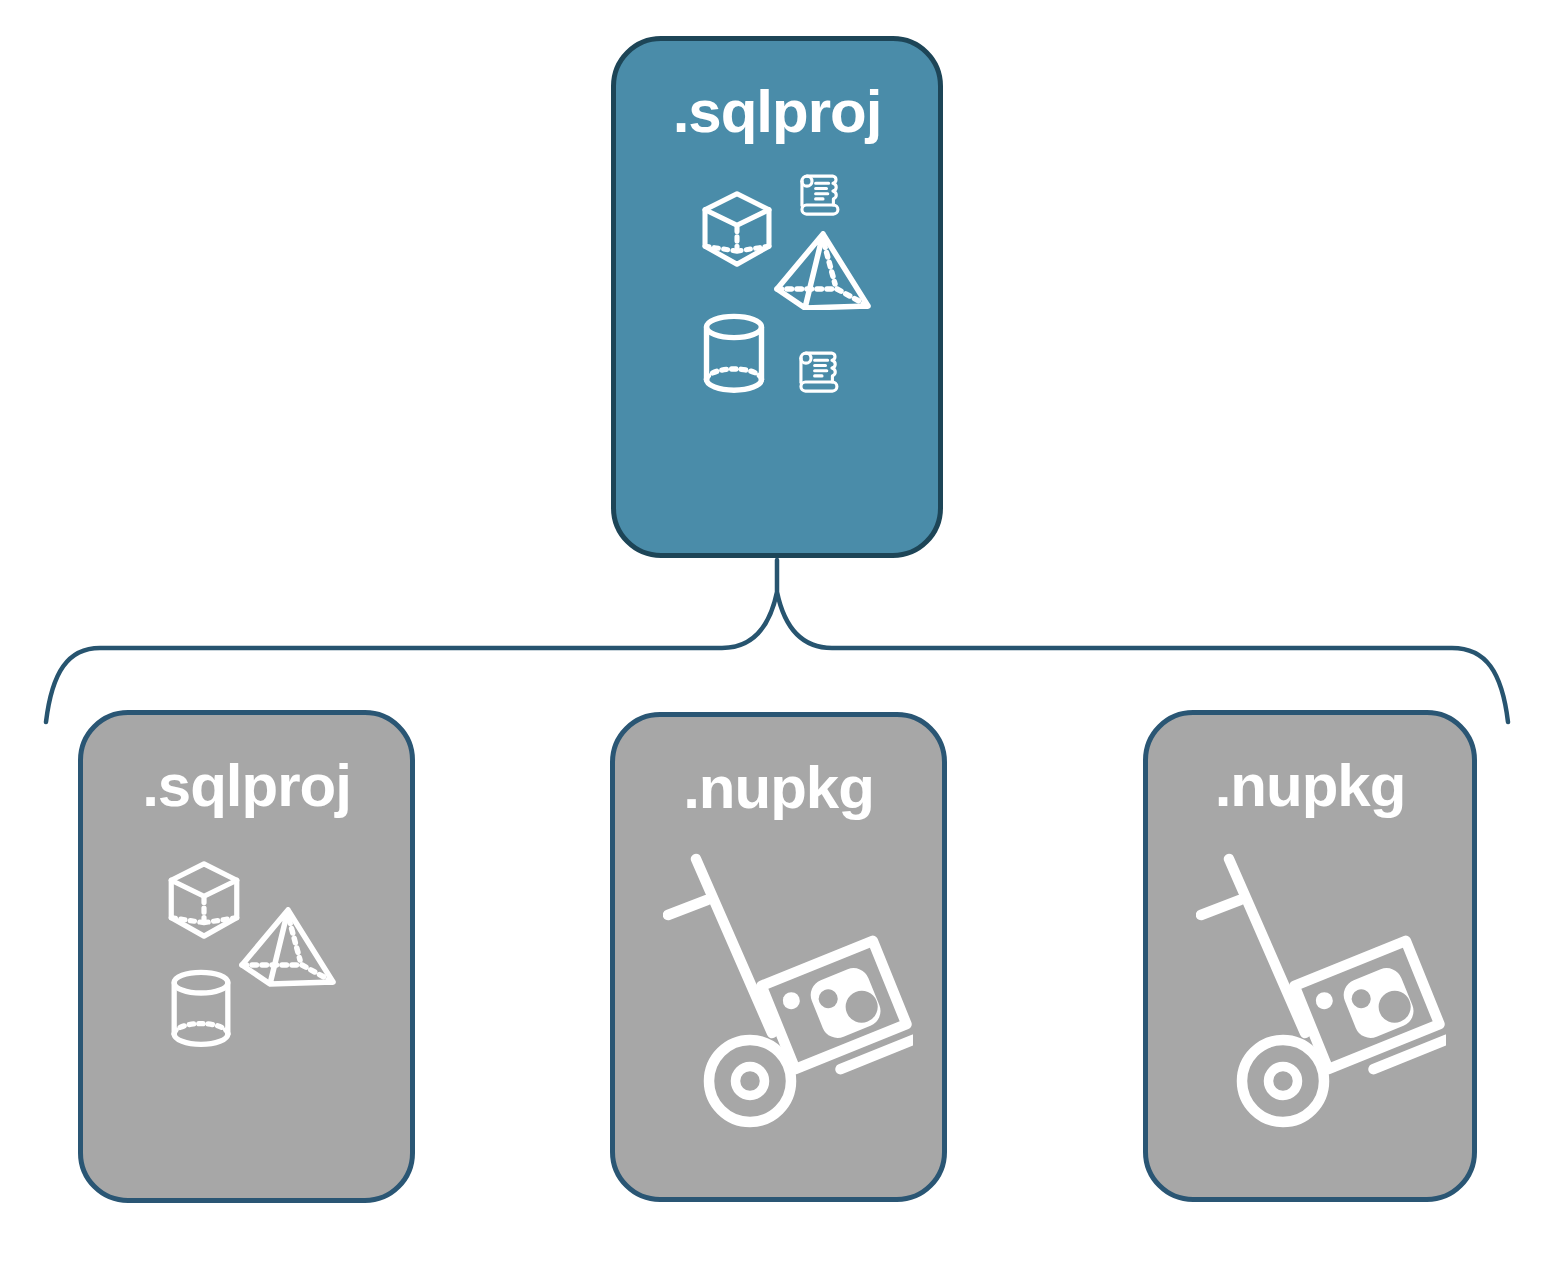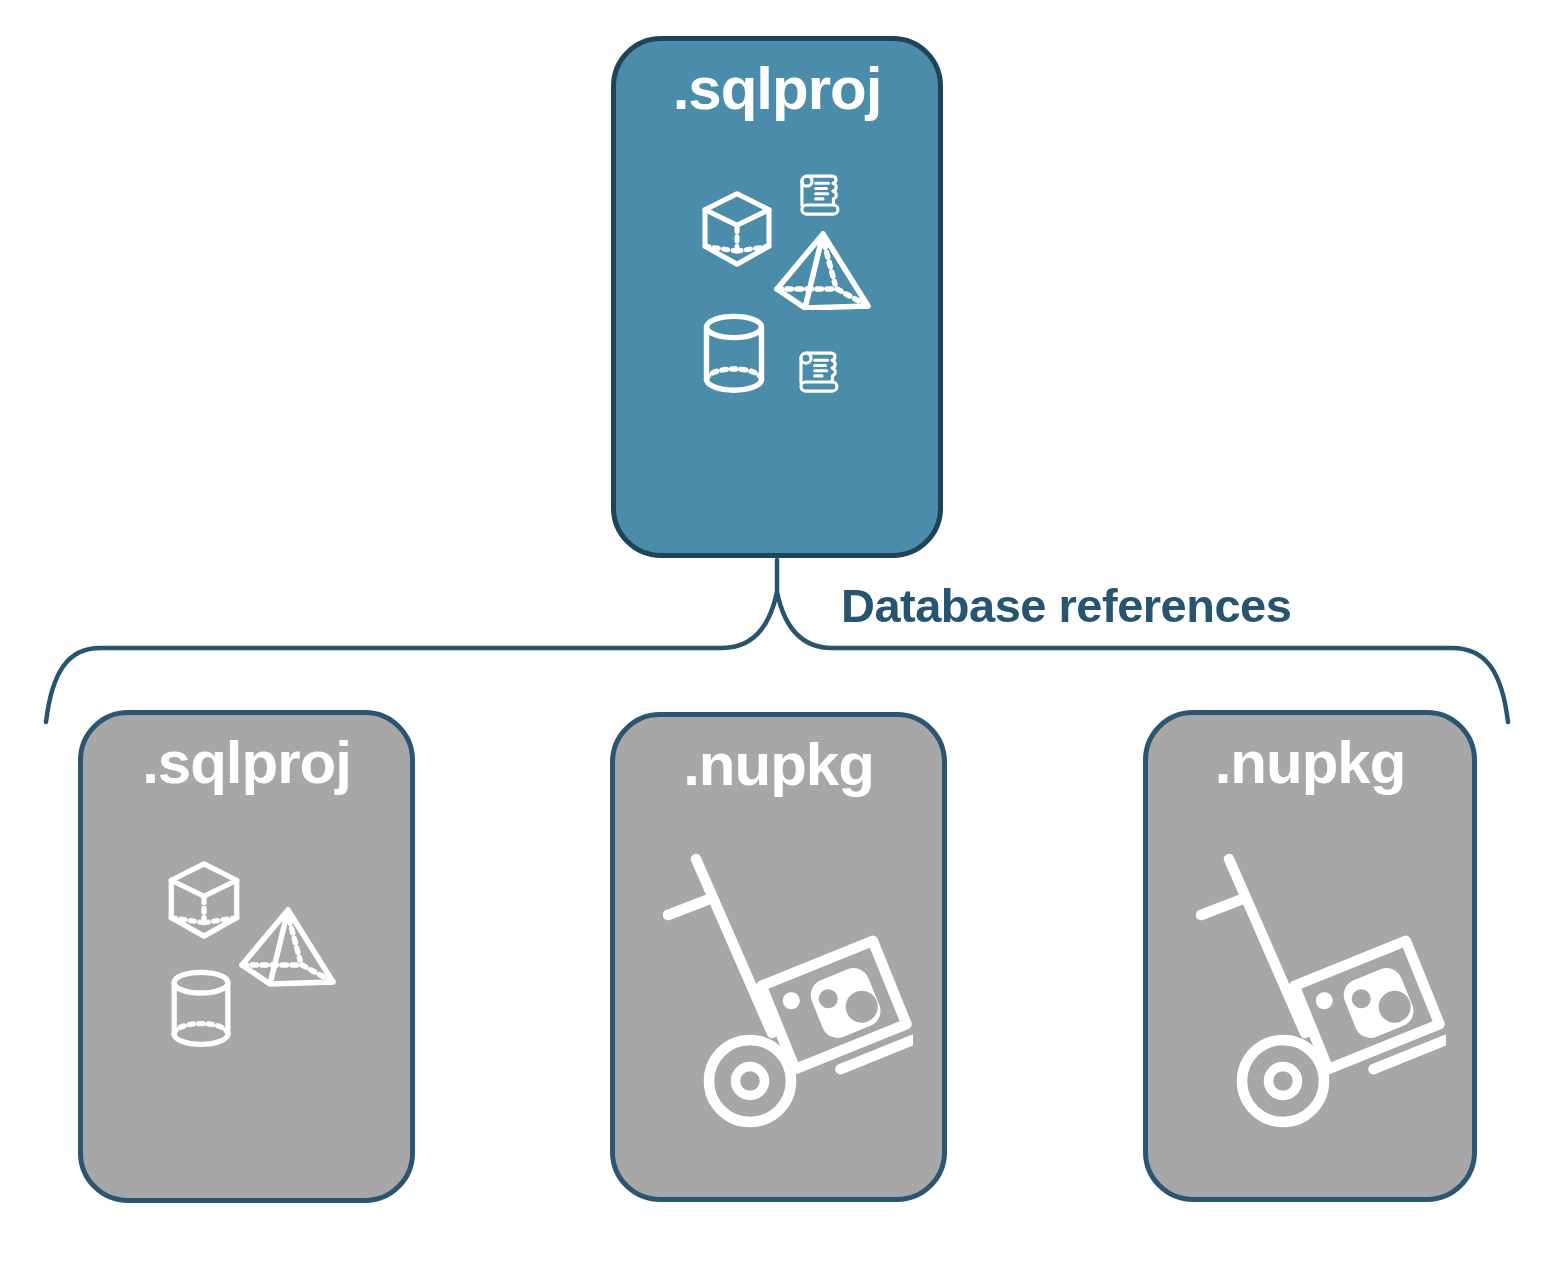--- a/index.html
+++ b/index.html
@@ -19,21 +19,21 @@
   .node-root{
     background:#4A8CA9;
     border-color:#1D4557;
   }
   .node-child{
     background:#A7A7A7;
     border-color:#2A5674;
   }
   .node-title{
     text-align:center;
-    padding-top:18px;
+    padding-top:41px;
     line-height:1;
     font-size:60px;
     font-weight:700;
     letter-spacing:-1px;
     color:#ffffff;
     user-select:none;
   }
   .ic{position:absolute;display:block;}
   .brace-overlay{
     position:absolute;left:0;top:0;width:1566px;height:1274px;
@@ -115,21 +115,20 @@
     <svg class="ic" style="left:180px;top:306px;width:52px;height:50px" viewBox="0 0 60 54">
         <use href="#icon-scroll"></use>
       </svg>
   </div>
 
   <svg class="brace-overlay" viewBox="0 0 1566 1274">
     <path d="M46 722 C52 672 68 648 100 648 L722 648 C760 648 772 616 777 592 L777 560
              M777 592 C782 616 794 648 832 648 L1452 648 C1486 648 1502 672 1508 722" fill="none" stroke="#27546F" stroke-width="4.5" stroke-linecap="round"></path>
   </svg>
 
-  <div class="connector-label">Database references</div>
 
   <div class="node node-child" style="left:78px;top:710px;width:337px;height:493px">
     <div class="node-title">.sqlproj</div>
     <svg class="ic" style="left:77px;top:143px;width:88px;height:84px" viewBox="0 0 100 100">
         <use href="#icon-cube"></use>
       </svg>
     <svg class="ic" style="left:154px;top:190px;width:100px;height:82px" viewBox="0 0 100 78">
         <use href="#icon-pyramid"></use>
       </svg>
     <svg class="ic" style="left:83px;top:254px;width:70px;height:80px" viewBox="0 0 70 85">

